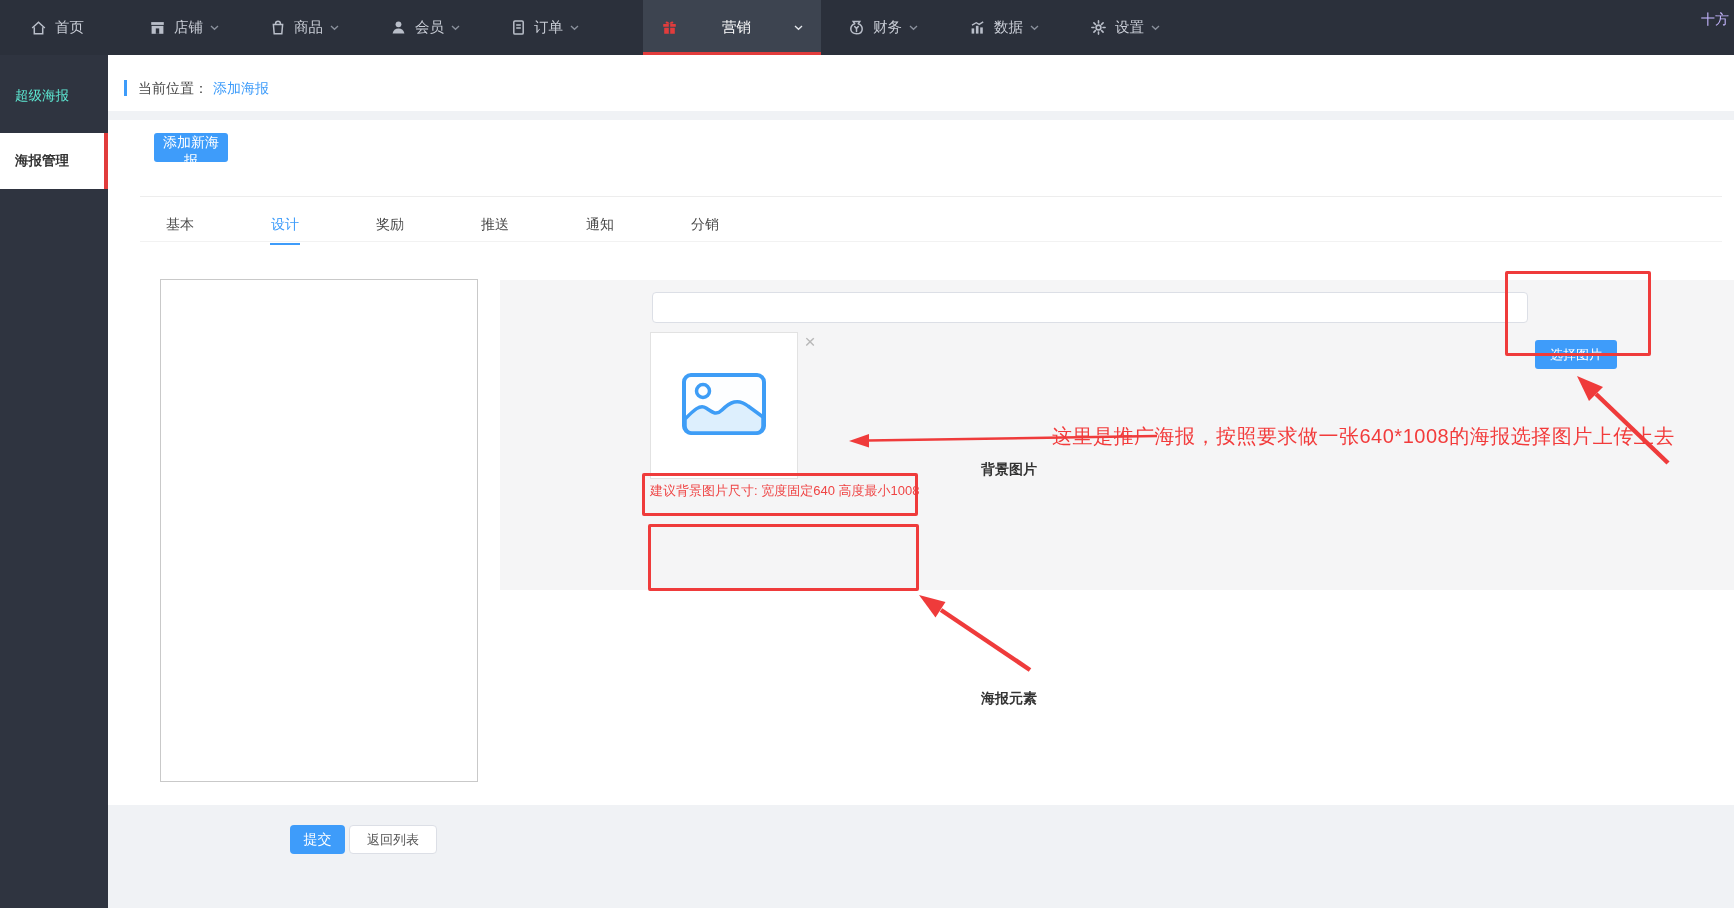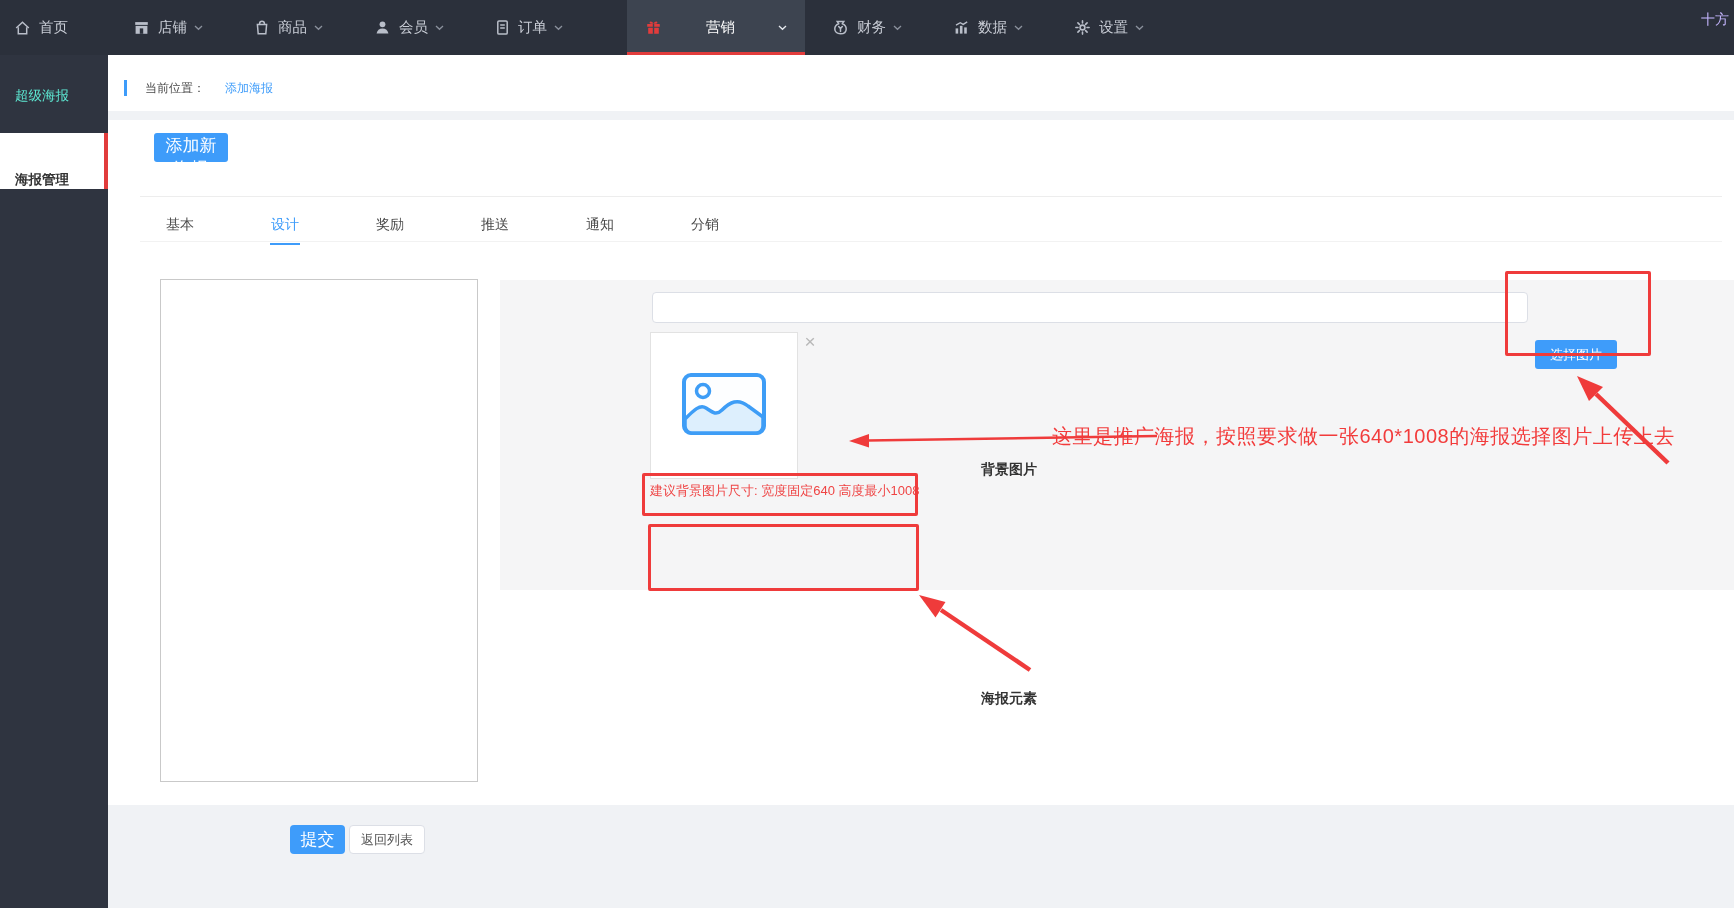--- a/index.html
+++ b/index.html
@@ -8,21 +8,21 @@
     width:1734px; height:908px; position:relative; overflow:hidden;
     background:#ffffff;
     font-family:"Liberation Sans","DejaVu Sans",sans-serif;
     -webkit-font-smoothing:antialiased;
   }
 
   
   .navbar {
     position:absolute; top:0; left:0; width:1734px; height:55px;
     background:#2b303b; color:#c9cdd6; display:flex; align-items:stretch;
-    font-size:14.5px; z-index:10;
+    font-size:14.5px; z-index:10;padding-left:16px;
   }
   .nav-item { display:flex; align-items:center; gap:8px; padding:0 13px; cursor:pointer; white-space:nowrap; }
   .nav-item .nicon { display:flex; align-items:center; color:#b9bec9; }
   .nav-item-home { padding:0 14px; margin-right:38px; }
   .nav-item-mid { margin-right:25px;align-items:center; }
   .nav-item-active {
     background:#3d4450; color:#ffffff; margin:0 14px 0 26px; padding:0 18px;
     box-shadow: inset 0 -3px 0 #e23c3c;
     gap: 44px;
   }
@@ -38,40 +38,40 @@
     position:absolute; top:55px; left:0; width:108px; height:853px;
     background:#2f3440; z-index:9;
   }
   .side-item {
     height:54px; display:flex; align-items:center; padding-left:15px;
     color:#5eead4; font-size:13.5px; cursor:pointer;
   }
   .side-item-first { margin-top:14px; }
   .side-item-active {
     margin-top:10px; height:56px; background:#ffffff; color:#333;
-    border-right:4px solid #e13c3c; font-weight:bold;align-items:flex-end;
+    border-right:4px solid #e13c3c; font-weight:bold;
   }
 
   
   .main {
     position:absolute; top:55px; left:108px; width:1626px; height:853px;
     background:#f0f2f5;
   }
   .crumb-bar { position:absolute; top:0; left:0; right:0; height:56px; background:#ffffff; }
   .crumb {
     position:absolute; left:16px; top:25px; border-left:3px solid #3e9cfa;
-    padding-left:18px; font-size:12px; color:#4a4a4a; line-height:16px; display:flex; gap:20px;
+    padding-left:11px; font-size:14px; color:#4a4a4a; line-height:16px; display:flex; gap:5px;
   }
   .crumb-link { color:#3e9cfa; cursor:pointer; text-decoration:none; }
 
   .card { position:absolute; top:65px; left:0; right:0; height:685px; background:#ffffff; }
 
   .btn-blue {
     background:#3e9cfa; color:#ffffff; border:none; border-radius:3px;
-    font-size:17px; cursor:pointer; font-family:inherit;
+    font-size:14px; cursor:pointer; font-family:inherit;
   }
   .add-btn { position:absolute; left:46px; top:13px; width:74px; height:29px; }
 
   .top-divider { position:absolute; top:76px; left:32px; right:12px; border-top:1px solid #ededed; }
   .tabs { position:absolute; top:77px; left:57px; display:flex;gap:36px; }
   .tab { margin-right:39px; padding:19px 1px 9px; font-size:14px; color:#4a4a4a; cursor:pointer; border-bottom:2px solid transparent; }
   .tab-active { color:#3e9cfa; border-bottom:2px solid #3e9cfa; }
   .tab-underline-track { position:absolute; top:121px; left:32px; right:12px; border-top:1px solid #f2f2f2; }
 
   .preview-box {
@@ -109,21 +109,21 @@
 
   .elem-row { position:absolute; left:548px; top:406px; display:flex; }
   .elem-btn {
     background:#ffffff; border:1px solid #e3e3e3; border-radius:4px; color:#555;
     font-size:13px; padding:8px 13px; margin-right:6px; cursor:pointer; font-family:inherit;
   }
   .elem-btn-wide { padding:8px 14px; }
 
   .submit-btn { position:absolute; left:182px; top:705px; width:55px; height:29px; border-radius:4px; }
   .back-btn {
-    position:absolute; left:241px; top:705px; height:29px; padding:0 11px;
+    position:absolute; left:241px; top:705px; height:29px; padding:0 17px;
     background:#ffffff; border:1px solid #dcdfe6; border-radius:4px; color:#555;
     font-size:13px; cursor:pointer; font-family:inherit;
   }
 
   
   .anno { position:absolute; z-index:50; pointer-events:none; }
   .anno-box { border:3px solid #ef3b3b; border-radius:2px; }
   .anno-box-choose { left:1505px; top:271px; width:146px; height:85px; }
   .anno-box-hint   { left:642px;  top:473px; width:276px; height:43px; }
   .anno-box-elems  { left:648px;  top:524px; width:271px; height:67px; }

